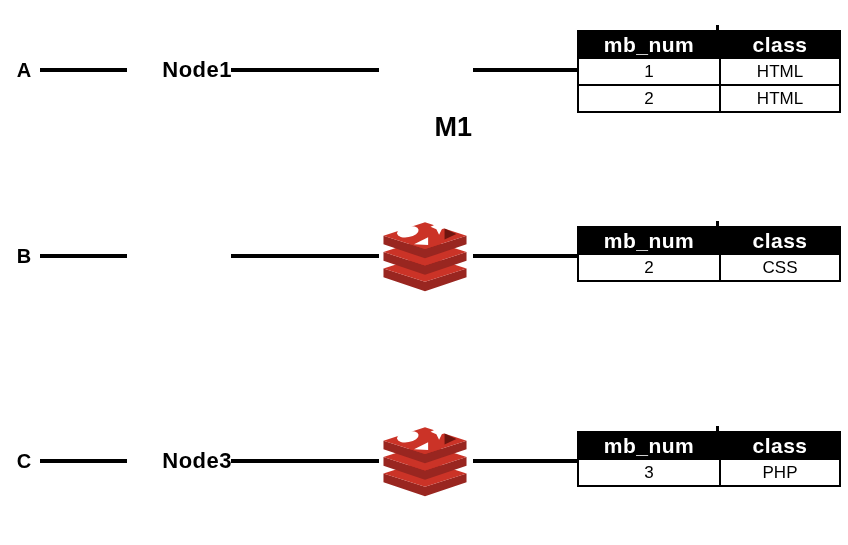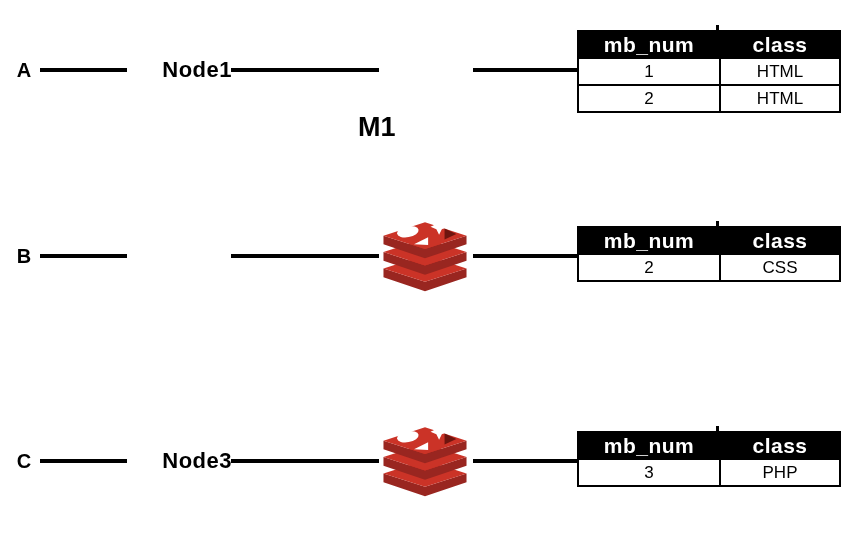--- a/index.html
+++ b/index.html
@@ -36,21 +36,21 @@
   .slab-top{fill:var(--st);}
   .slab-side{fill:var(--ss);}
   .deco-white{fill:var(--dw);}
   .deco-dark{fill:var(--dd);}
   .fail-text{
     position:absolute;left:0;right:0;top:16px;text-align:center;
     font-size:24px;font-weight:bold;line-height:28px;
     color:var(--color-fail_text,#ff0000);
   }
   .m-label{
-    position:absolute;left:358px;width:94px;text-align:left;
+    position:absolute;left:378px;width:94px;text-align:right;
     font-size:27px;font-weight:bold;line-height:32px;
   }
   .table-wrap{position:absolute;left:577px;width:262px;}
   .tick{position:absolute;left:139px;top:-5px;width:3px;height:5px;background:var(--color-table_border,#000);}
   table{border-collapse:collapse;width:262px;table-layout:fixed;background:#fff;}
   th{
     background:var(--color-table_header_bg,#000);color:var(--color-table_header_text,#fff);
     font-size:21px;font-weight:bold;letter-spacing:.5px;
     height:27px;box-sizing:border-box;border:2px solid var(--color-table_border,#000);
     text-align:center;padding:0;margin-top:43px;

